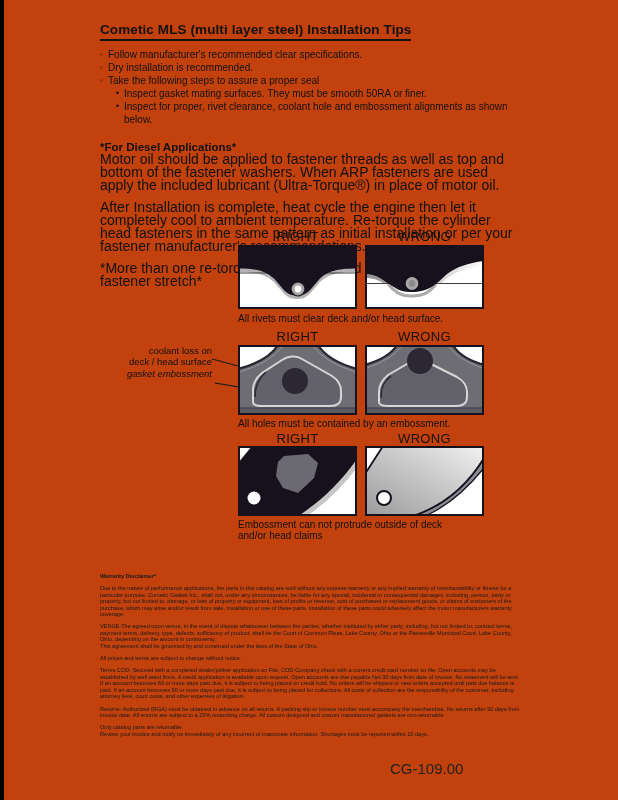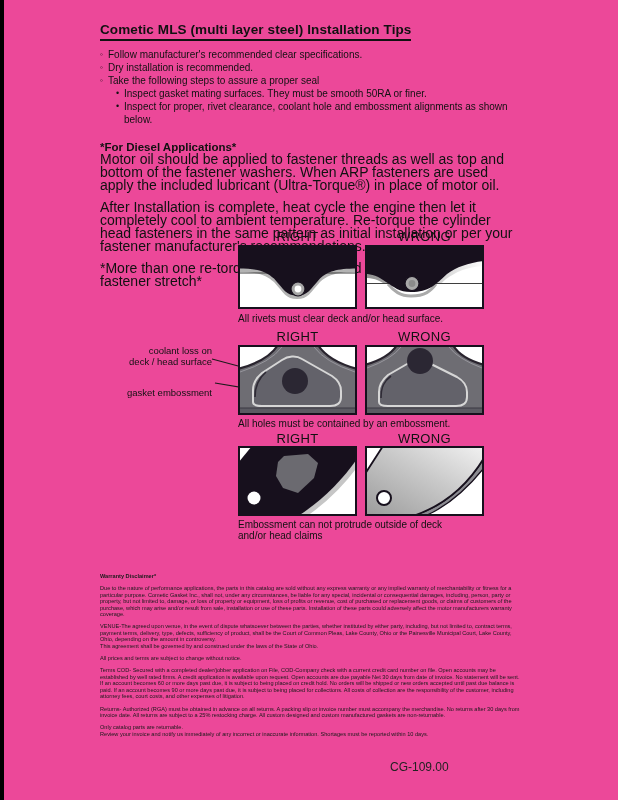--- a/index.html
+++ b/index.html
@@ -1,18 +1,18 @@
 <!DOCTYPE html>
 <html><head>
 <meta charset="utf-8">
 <style>
   html,body { margin:0; padding:0; background:#e8e8e8; }
   .page {
     position:relative; width:618px; height:800px; margin:0 auto;
-    background:#ec4899; overflow:hidden;
+    background:#c2410c; overflow:hidden;
     font-family:"Liberation Sans", sans-serif; color:#111;
   }
   .left-bar { position:absolute; left:0; top:0; width:4px; height:800px; background:#000; }
 
   
   .content { position:absolute; left:100px; top:20px; width:420px; }
   .title {
     display:inline-block; font-size:13.5px; font-weight:bold;
     border-bottom:2px solid #111; padding-bottom:2px; letter-spacing:0.1px;
   }
@@ -33,21 +33,21 @@
   .dg-box svg { display:block; }
   .dg-caption { position:absolute; font-size:10px; line-height:11px; }
   .side-label { position:absolute; left:96px; width:116px; text-align:right; font-size:9.5px; line-height:11px; }
   .leaders { position:absolute; left:205px; top:353px; }
 
   
   .warranty { position:absolute; left:100px; top:573px; width:420px; font-size:5.6px; line-height:6.4px; color:#1a1a1a; }
   .w-head { font-weight:bold; margin-bottom:6px; }
   .w-block { margin-bottom:6px; }
 
-  .page-num { position:absolute; left:390px; top:760px; font-size:12px; color:#222; }
+  .page-num { position:absolute; left:390px; top:760px; font-size:15px; color:#222; }
 </style>
 </head>
 <body>
 
 <div class="page">
   <div class="left-bar"></div>
 
   <div class="content">
     <span class="title">Cometic MLS (multi layer steel) Installation Tips</span>
 
@@ -122,21 +122,21 @@
 
     <div class="dg-caption" style="left:238px; top:313px;">All rivets must clear deck and/or head surface.</div>
 
     <div class="dg-label" style="left:238px; top:329px;">RIGHT</div>
     <div class="dg-label" style="left:365px; top:329px;">WRONG</div>
 
     <div class="side-label" style="top:345px;">
       <div>coolant loss on</div>
       <div>deck / head surface</div>
     </div>
-    <div class="side-label" style="top:387px;">gasket embossment</div>
+    <div class="side-label" style="top:368px;font-style:italic;">gasket embossment</div>
 
     <svg class="leaders" width="90" height="45" viewBox="0 0 90 45">
       <line x1="7" y1="6" x2="78" y2="25" stroke="#1a1a1a" stroke-width="1.1"></line>
       <line x1="10" y1="30" x2="58" y2="38" stroke="#1a1a1a" stroke-width="1.1"></line>
     </svg>
 
     <div class="dg-box" style="left:238px; top:345px;">
       <svg width="119" height="70" viewBox="0 0 119 70">
         <rect width="119" height="70" fill="#6e6d73"></rect>
         <path d="M0,0 H40 Q30,16 0,24 Z" fill="#ffffff"></path>

